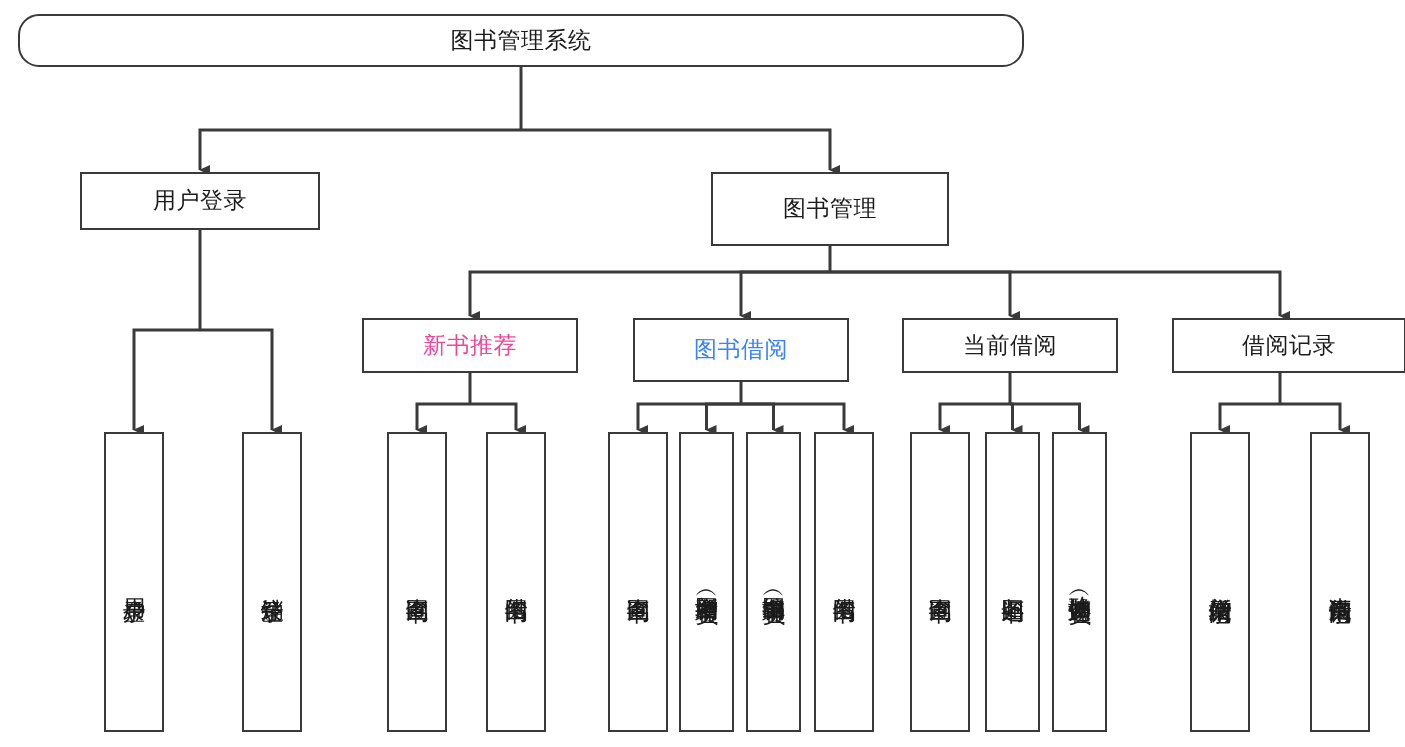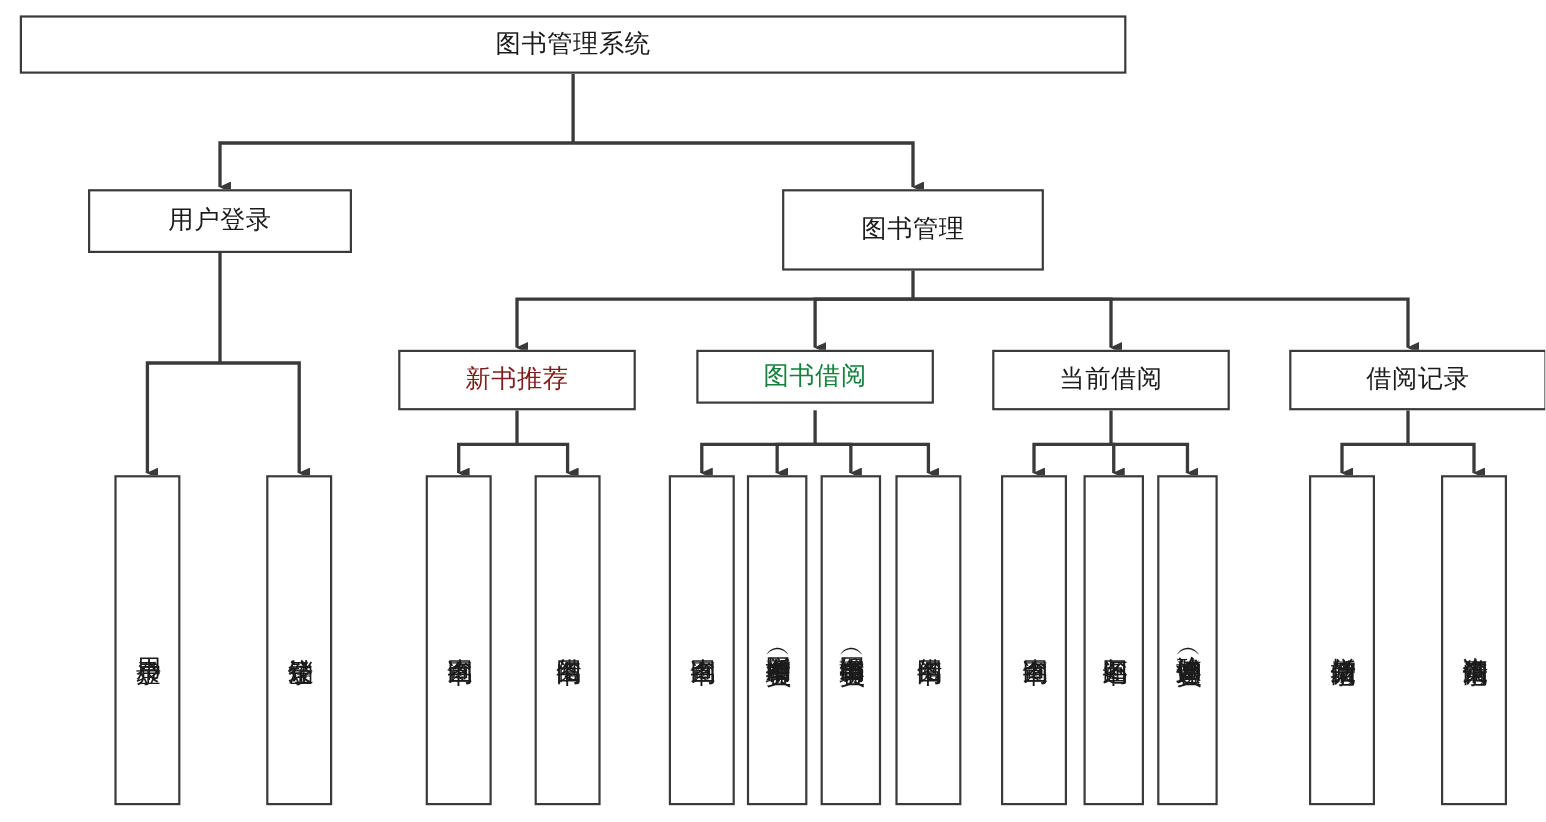--- a/index.html
+++ b/index.html
@@ -103,33 +103,33 @@
         <polyline points="1010,404 940,404 940,430" fill="none" stroke="#3a3a3a" stroke-width="3" stroke-linejoin="miter" marker-end="url(#arw)"></polyline>
         <polyline points="1010,404 1012.5,404 1012.5,430" fill="none" stroke="#3a3a3a" stroke-width="3" stroke-linejoin="miter" marker-end="url(#arw)"></polyline>
         <polyline points="1010,404 1079.5,404 1079.5,430" fill="none" stroke="#3a3a3a" stroke-width="3" stroke-linejoin="miter" marker-end="url(#arw)"></polyline>
         <polyline points="1280,373 1280,404" fill="none" stroke="#3a3a3a" stroke-width="3" stroke-linejoin="miter"></polyline>
         <polyline points="1280,404 1220,404 1220,430" fill="none" stroke="#3a3a3a" stroke-width="3" stroke-linejoin="miter" marker-end="url(#arw)"></polyline>
         <polyline points="1280,404 1340,404 1340,430" fill="none" stroke="#3a3a3a" stroke-width="3" stroke-linejoin="miter" marker-end="url(#arw)"></polyline>
       </g>
   </svg>
 
   <div id="node-layer">
-      <div class="node horiz node-root" style="left: 18px; top: 14px; width: 1006px; height: 53px; border-color: rgb(58, 58, 58); color: rgb(27, 27, 27);">
+      <div class="node horiz node-root" style="left: 18px; top: 14px; width: 1006px; height: 53px; border-color: rgb(58, 58, 58); color: rgb(27, 27, 27); border-radius: 21px;">
         <span class="">图书管理系统</span>
       </div>
       <div class="node horiz" style="left: 80px; top: 172px; width: 240px; height: 58px; border-color: rgb(58, 58, 58); color: rgb(27, 27, 27);">
         <span class="">用户登录</span>
       </div>
       <div class="node horiz" style="left: 711px; top: 172px; width: 238px; height: 74px; border-color: rgb(58, 58, 58); color: rgb(27, 27, 27);">
         <span class="">图书管理</span>
       </div>
-      <div class="node horiz" style="left: 362px; top: 318px; width: 216px; height: 55px; border-color: rgb(58, 58, 58); color: #7f1d1d;">
+      <div class="node horiz" style="left: 362px; top: 318px; width: 216px; height: 55px; border-color: rgb(58, 58, 58); color: #ec4899;">
         <span class="">新书推荐</span>
       </div>
-      <div class="node horiz" style="left: 633px; top: 318px; width: 216px; height: 49px; border-color: rgb(58, 58, 58); color: #15803d;">
+      <div class="node horiz" style="left: 633px; top: 318px; width: 216px; height: 64px; border-color: rgb(58, 58, 58); color: #3b82f6;">
         <span class="">图书借阅</span>
       </div>
       <div class="node horiz" style="left: 902px; top: 318px; width: 216px; height: 55px; border-color: rgb(58, 58, 58); color: rgb(27, 27, 27); text-align: center;">
         <span class="">当前借阅</span>
       </div>
       <div class="node horiz" style="left: 1172px; top: 318px; width: 234px; height: 55px; border-color: rgb(58, 58, 58); color: rgb(27, 27, 27);">
         <span class="">借阅记录</span>
       </div>
       <div class="node vert" style="left: 104px; top: 432px; width: 60px; height: 300px; border-color: rgb(58, 58, 58); color: rgb(27, 27, 27);">
         <span class="vtext">用户登录</span>

